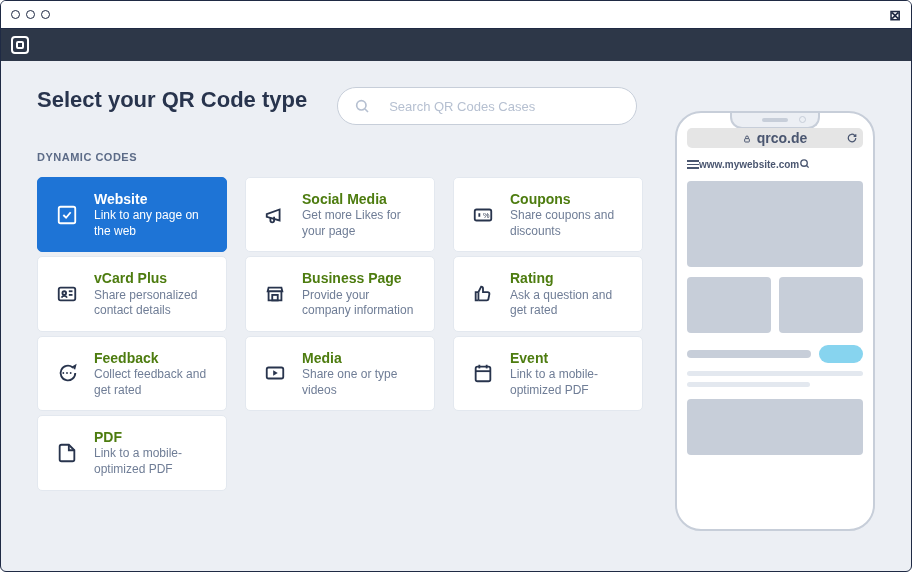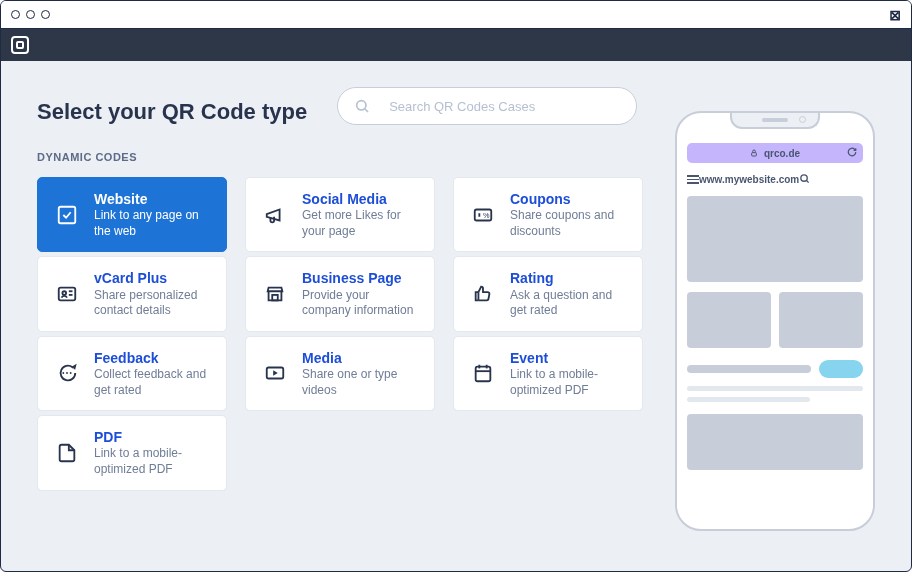--- a/index.html
+++ b/index.html
@@ -7,41 +7,41 @@
   .frame{width:912px;height:572px;border:1.5px solid #1f2a44;border-radius:6px;position:relative;overflow:hidden;background:#eceff4}
   .titlebar{height:28px;background:#fff;border-bottom:1.5px solid #1f2a44;display:flex;align-items:center;justify-content:space-between;padding:0 10px}
   .traffic{display:flex;gap:6px}
   .dot{width:9px;height:9px;border:1.5px solid #1f2a44;border-radius:50%}
   .close-x{font-size:14px;color:#1f2a44;font-weight:600}
   .ribbon{height:32px;background:#2d3748;display:flex;align-items:center;padding:0 10px}
   .brand{width:18px;height:18px;border:2px solid #fff;border-radius:4px;display:flex;align-items:center;justify-content:center}
   .brand-inner{width:8px;height:8px;border:2px solid #fff;border-radius:2px}
   .content{padding:26px 36px 20px 36px;display:flex;gap:32px}
   .main{flex:1;min-width:0}
-  .heading-row{display:flex;align-items:flex-end;gap:30px;margin-bottom:26px}
+  .heading-row{display:flex;align-items:flex-start;gap:30px;margin-bottom:26px}
   .heading{font-size:22px;font-weight:800;color:#28344d}
   .search{flex:0 0 300px;border:1.5px solid #c7ced9;border-radius:24px;height:38px;background:#fff;display:flex;align-items:center;padding:0 16px;gap:19px}
   .search-icon svg{display:block}
   .search input{border:none;outline:none;flex:1;font-size:13px;color:#8ea0ba;background:transparent}
   .search input::placeholder{color:#b6c0d1}
   .section-label{font-size:11px;font-weight:800;letter-spacing:.5px;color:#5c6b87;margin-bottom:14px}
   .grid{display:grid;grid-template-columns:1fr 1fr 1fr;gap:4px 18px}
   .card{background:#fff;border:1px solid #e3e8ef;border-radius:5px;padding:12px 16px;display:flex;align-items:center;gap:14px;cursor:pointer}
   .card.selected{background:#1e74d6;border-color:#1e74d6}
   .card.selected .c-title,.card.selected .c-sub{color:#fff}
   .c-icon{width:26px;height:26px;display:flex;align-items:center;justify-content:center;color:#28344d;flex-shrink:0}
   .card.selected .c-icon{color:#fff}
-  .c-title{font-size:14px;font-weight:700;color:#1d4ed8;line-height:1.3}
+  .c-title{font-size:14px;font-weight:700;color:#4d7c0f;line-height:1.3}
   .c-sub{font-size:12px;color:#6f7d96;line-height:1.3}
   
   .phone{width:200px;height:420px;border:2px solid #c7ced9;border-radius:26px;background:#fff;padding:10px 10px 12px;position:relative;margin-top:24px}
   .notch{position:absolute;top:0;left:50%;transform:translateX(-50%);width:90px;height:16px;border:2px solid #c7ced9;border-top:none;border-radius:0 0 12px 12px;background:#eceff4}
   .speaker{position:absolute;top:5px;left:50%;transform:translateX(-50%);width:26px;height:4px;border-radius:3px;background:#c7ced9}
   .cam{position:absolute;top:3px;left:calc(50% + 24px);width:7px;height:7px;border:1.5px solid #c7ced9;border-radius:50%}
-  .addr{margin-top:20px;height:20px;border-radius:5px;background:#c4b5fd;display:flex;align-items:center;justify-content:center;gap:6px;font-size:10px;color:#4a5670;font-weight:600;position:relative}
+  .addr{margin-top:5px;height:20px;border-radius:5px;background:#e5e5e5;display:flex;align-items:center;justify-content:center;gap:6px;font-size:14px;color:#4a5670;font-weight:600;position:relative}
   .addr .reload{position:absolute;right:6px}
   .nav{margin-top:10px;display:flex;align-items:center;font-size:10px;color:#4a5670}
   .nav .hb{display:flex;flex-direction:column;gap:2px}
   .nav .hb span{width:12px;height:1.5px;background:#4a5670;display:block}
   .nav .url{font-weight:600}
   .block{background:#c7ced9;border-radius:4px}
   .hero{height:86px;margin-top:10px}
   .row2{display:flex;gap:8px;margin-top:10px}
   .row2 .block{height:56px;flex:1}
   .meta{margin-top:12px;display:flex;align-items:center;gap:8px}

